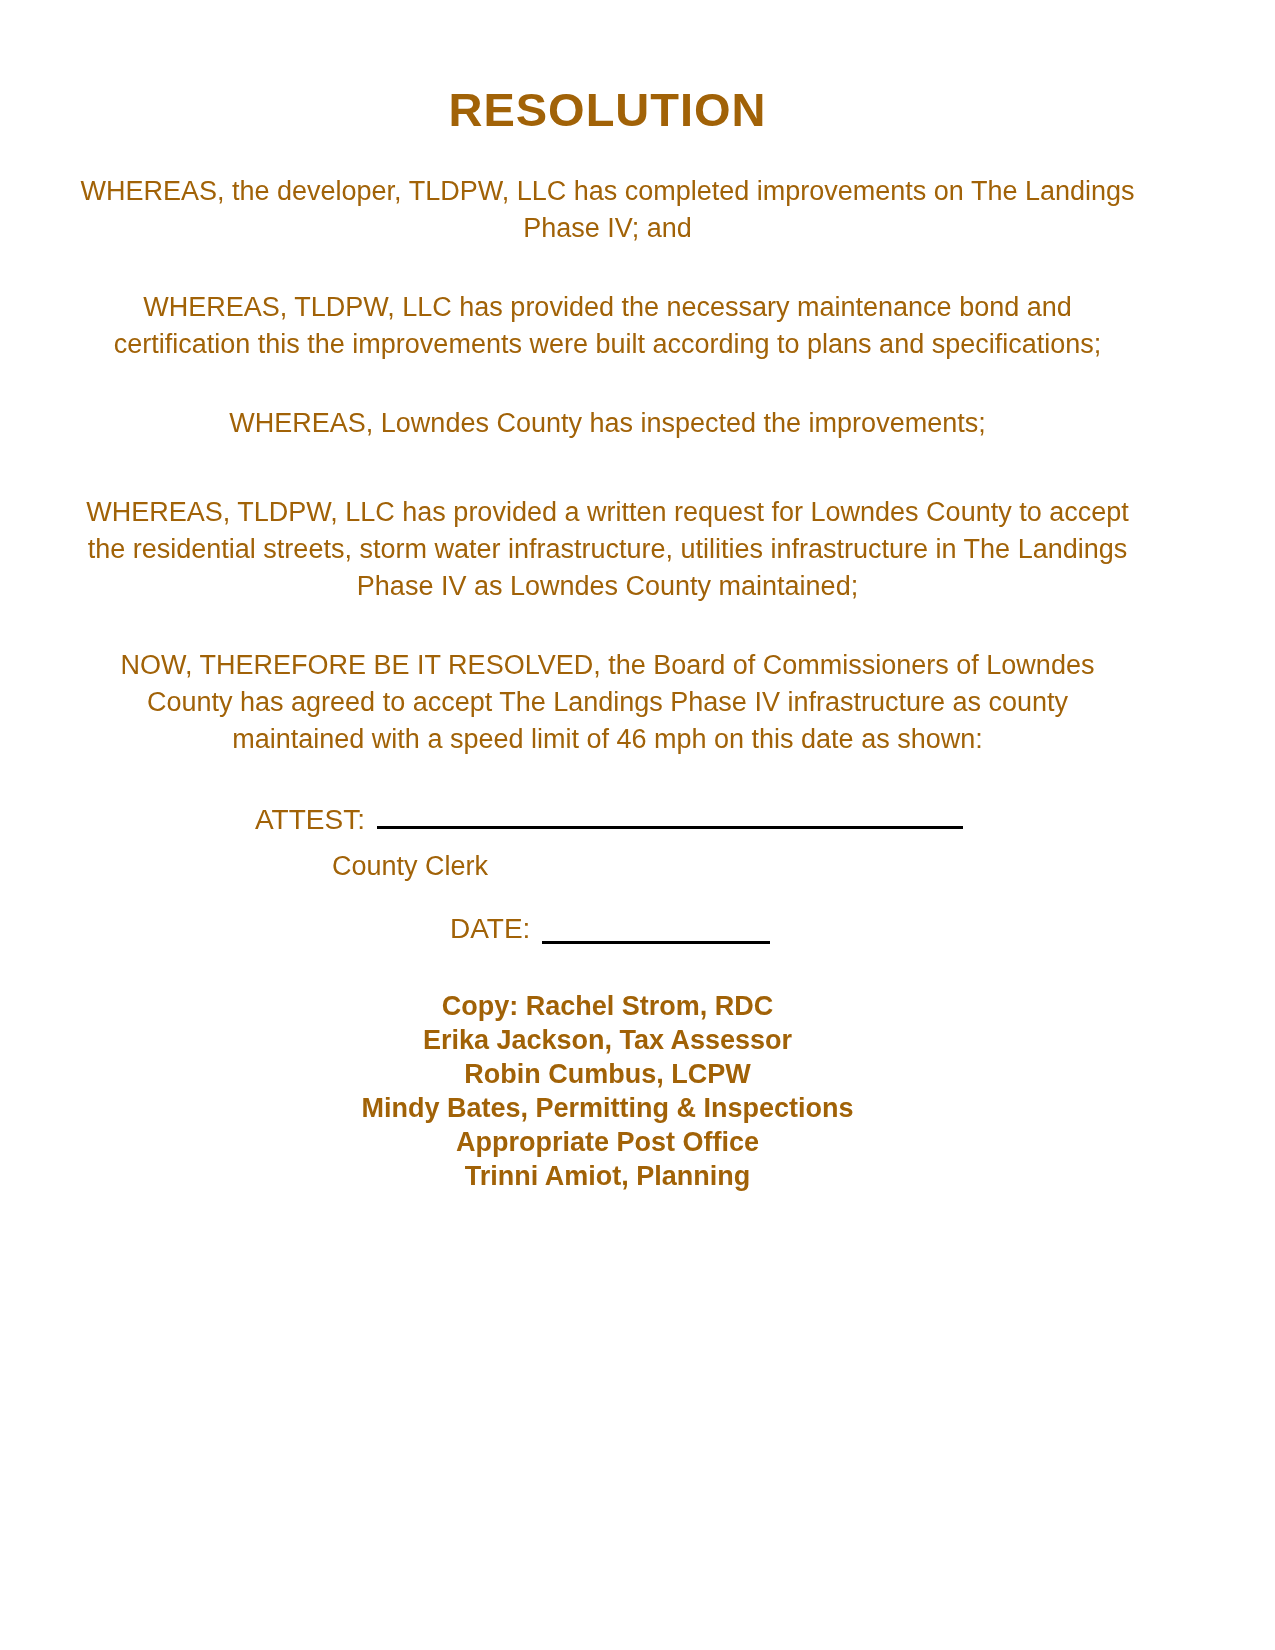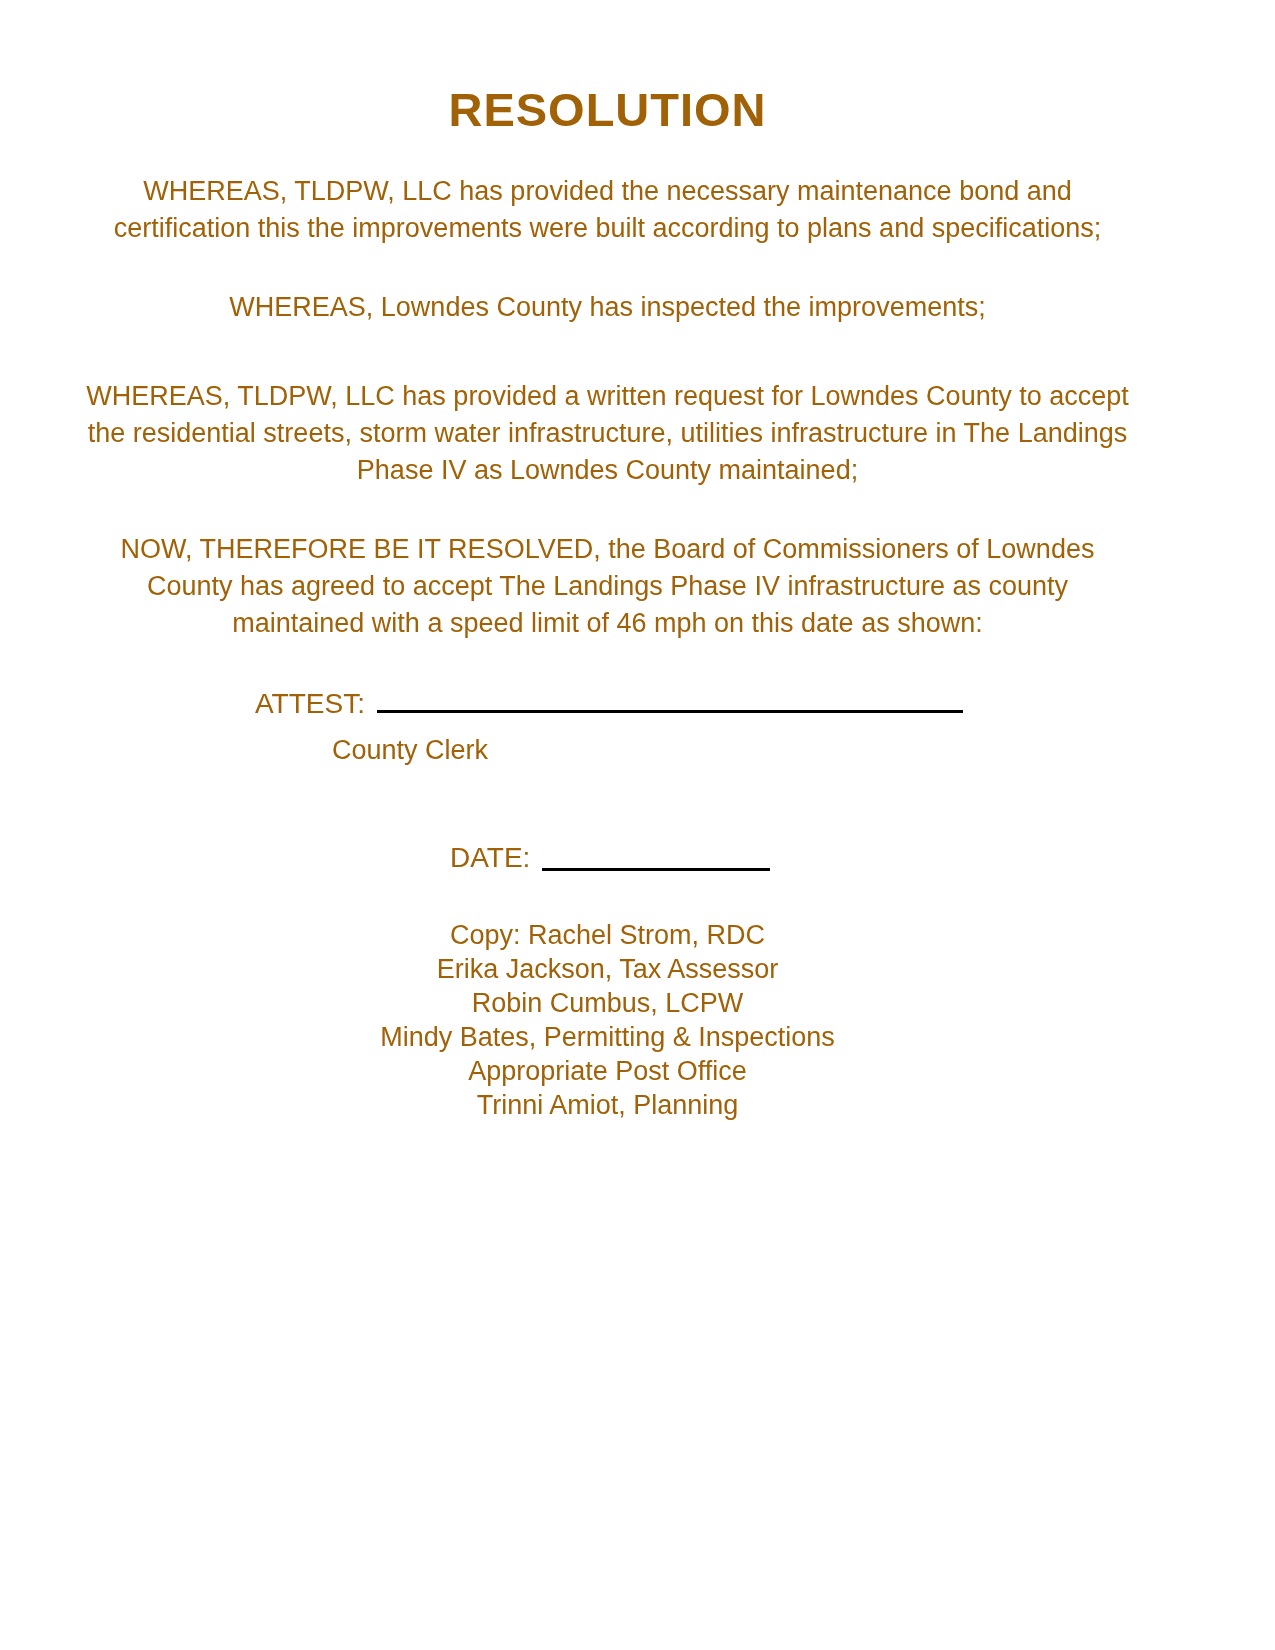--- a/index.html
+++ b/index.html
@@ -55,49 +55,51 @@
   }
   .clerk-line {
     width: 586px;
     margin-left: 254px;
     text-align: left;
     font-size: 27px;
     margin-top: 15px;
   }
   .date-row {
     display: flex;
-    align-items: flex-start;
+    align-items: center;
     margin-left: 372px;
-    margin-top: 76px;
+    margin-top: 31px;
     font-size: 28px;
   }
   .date-line {
     display: inline-block;
     width: 228px;
     border-bottom: 3px solid #000;
     margin-left: 12px;
     height: 26px;
   }
   .copy-block {
     margin-top: 44px;
     text-align: center;
     font-size: 27px;
     line-height: 34px;
+    font-weight: bold;
   }
   .copy-line {
     margin: 0;
   }
 </style>
 </head>
 <body>
 
 <div class="page">
 
   <h1 class="doc-title">RESOLUTION</h1>
 
+  <p class="para">WHEREAS, the developer, TLDPW, LLC has completed improvements on The Landings Phase IV; and</p>
 
   <p class="para">WHEREAS, TLDPW, LLC has provided the necessary maintenance bond and certification this the improvements were built according to plans and specifications;</p>
 
   <p class="para gap-lg">WHEREAS, Lowndes County has inspected the improvements;</p>
 
   <p class="para">WHEREAS, TLDPW, LLC has provided a written request for Lowndes County to accept the residential streets, storm water infrastructure, utilities infrastructure in The Landings Phase IV as Lowndes County maintained;</p>
 
   <p class="para">NOW, THEREFORE BE IT RESOLVED, the Board of Commissioners of Lowndes County has agreed to accept The Landings Phase IV infrastructure as county maintained with a speed limit of 46 mph on this date as shown:</p>
 
   <div class="attest-row">

